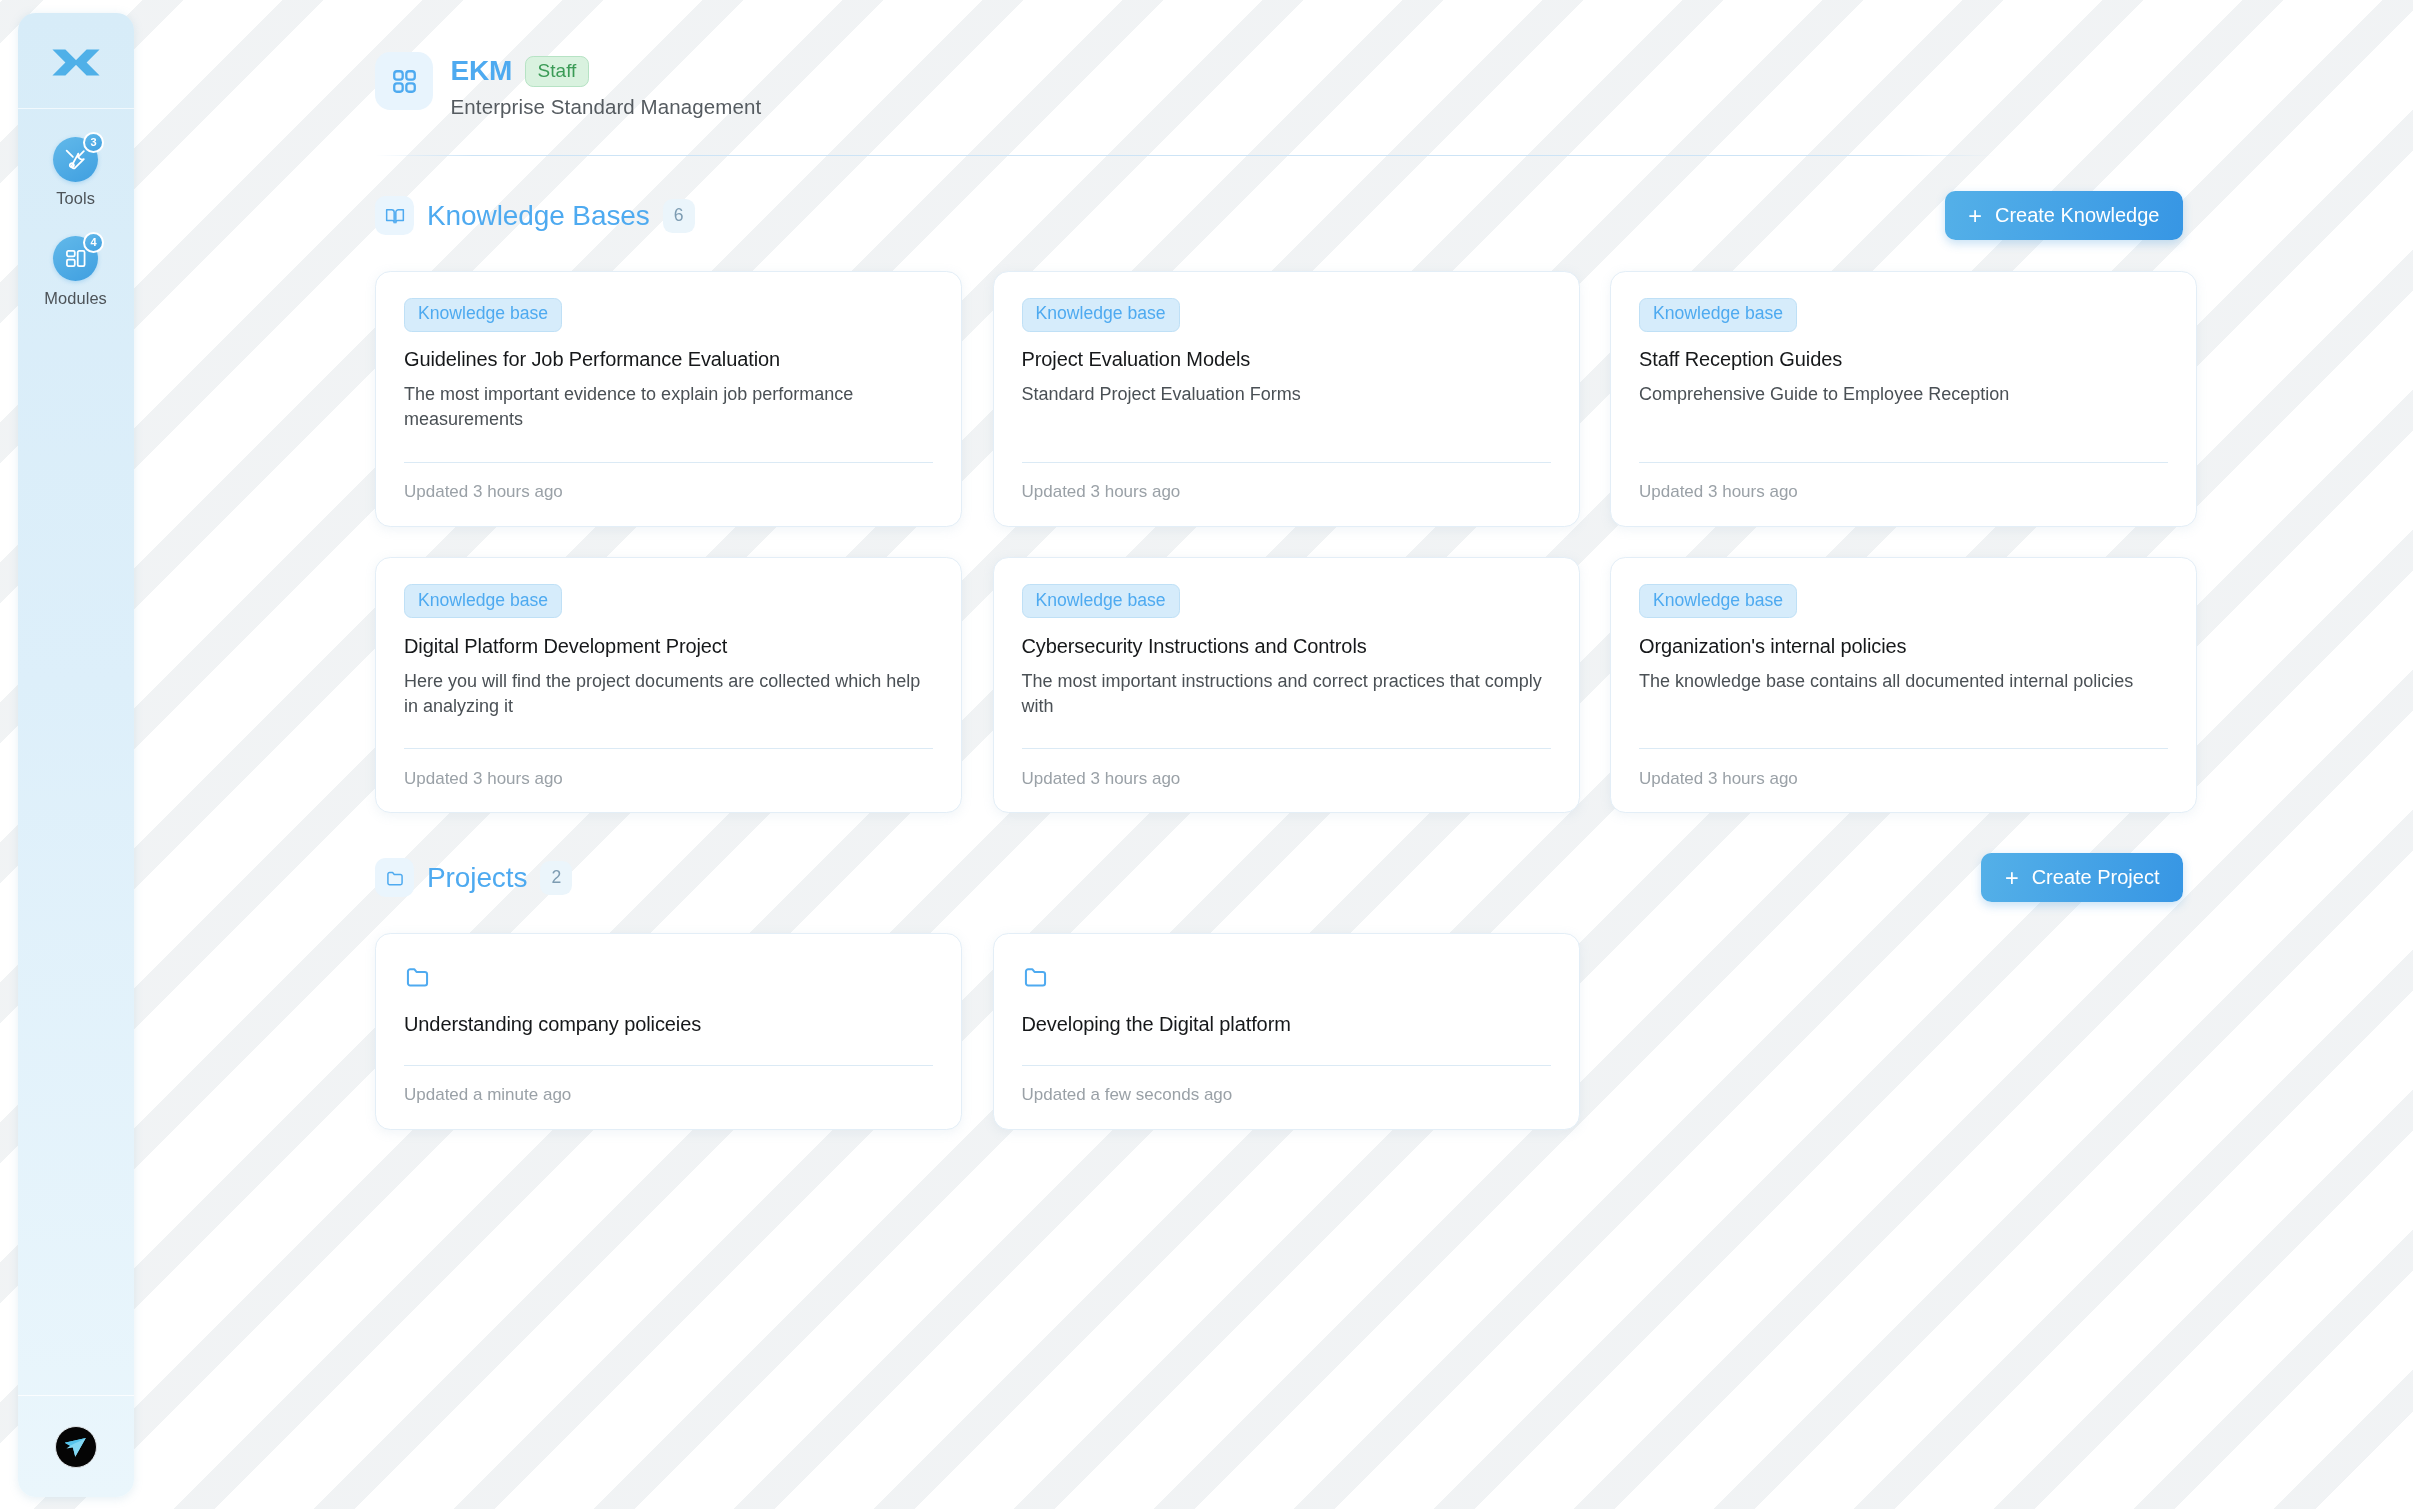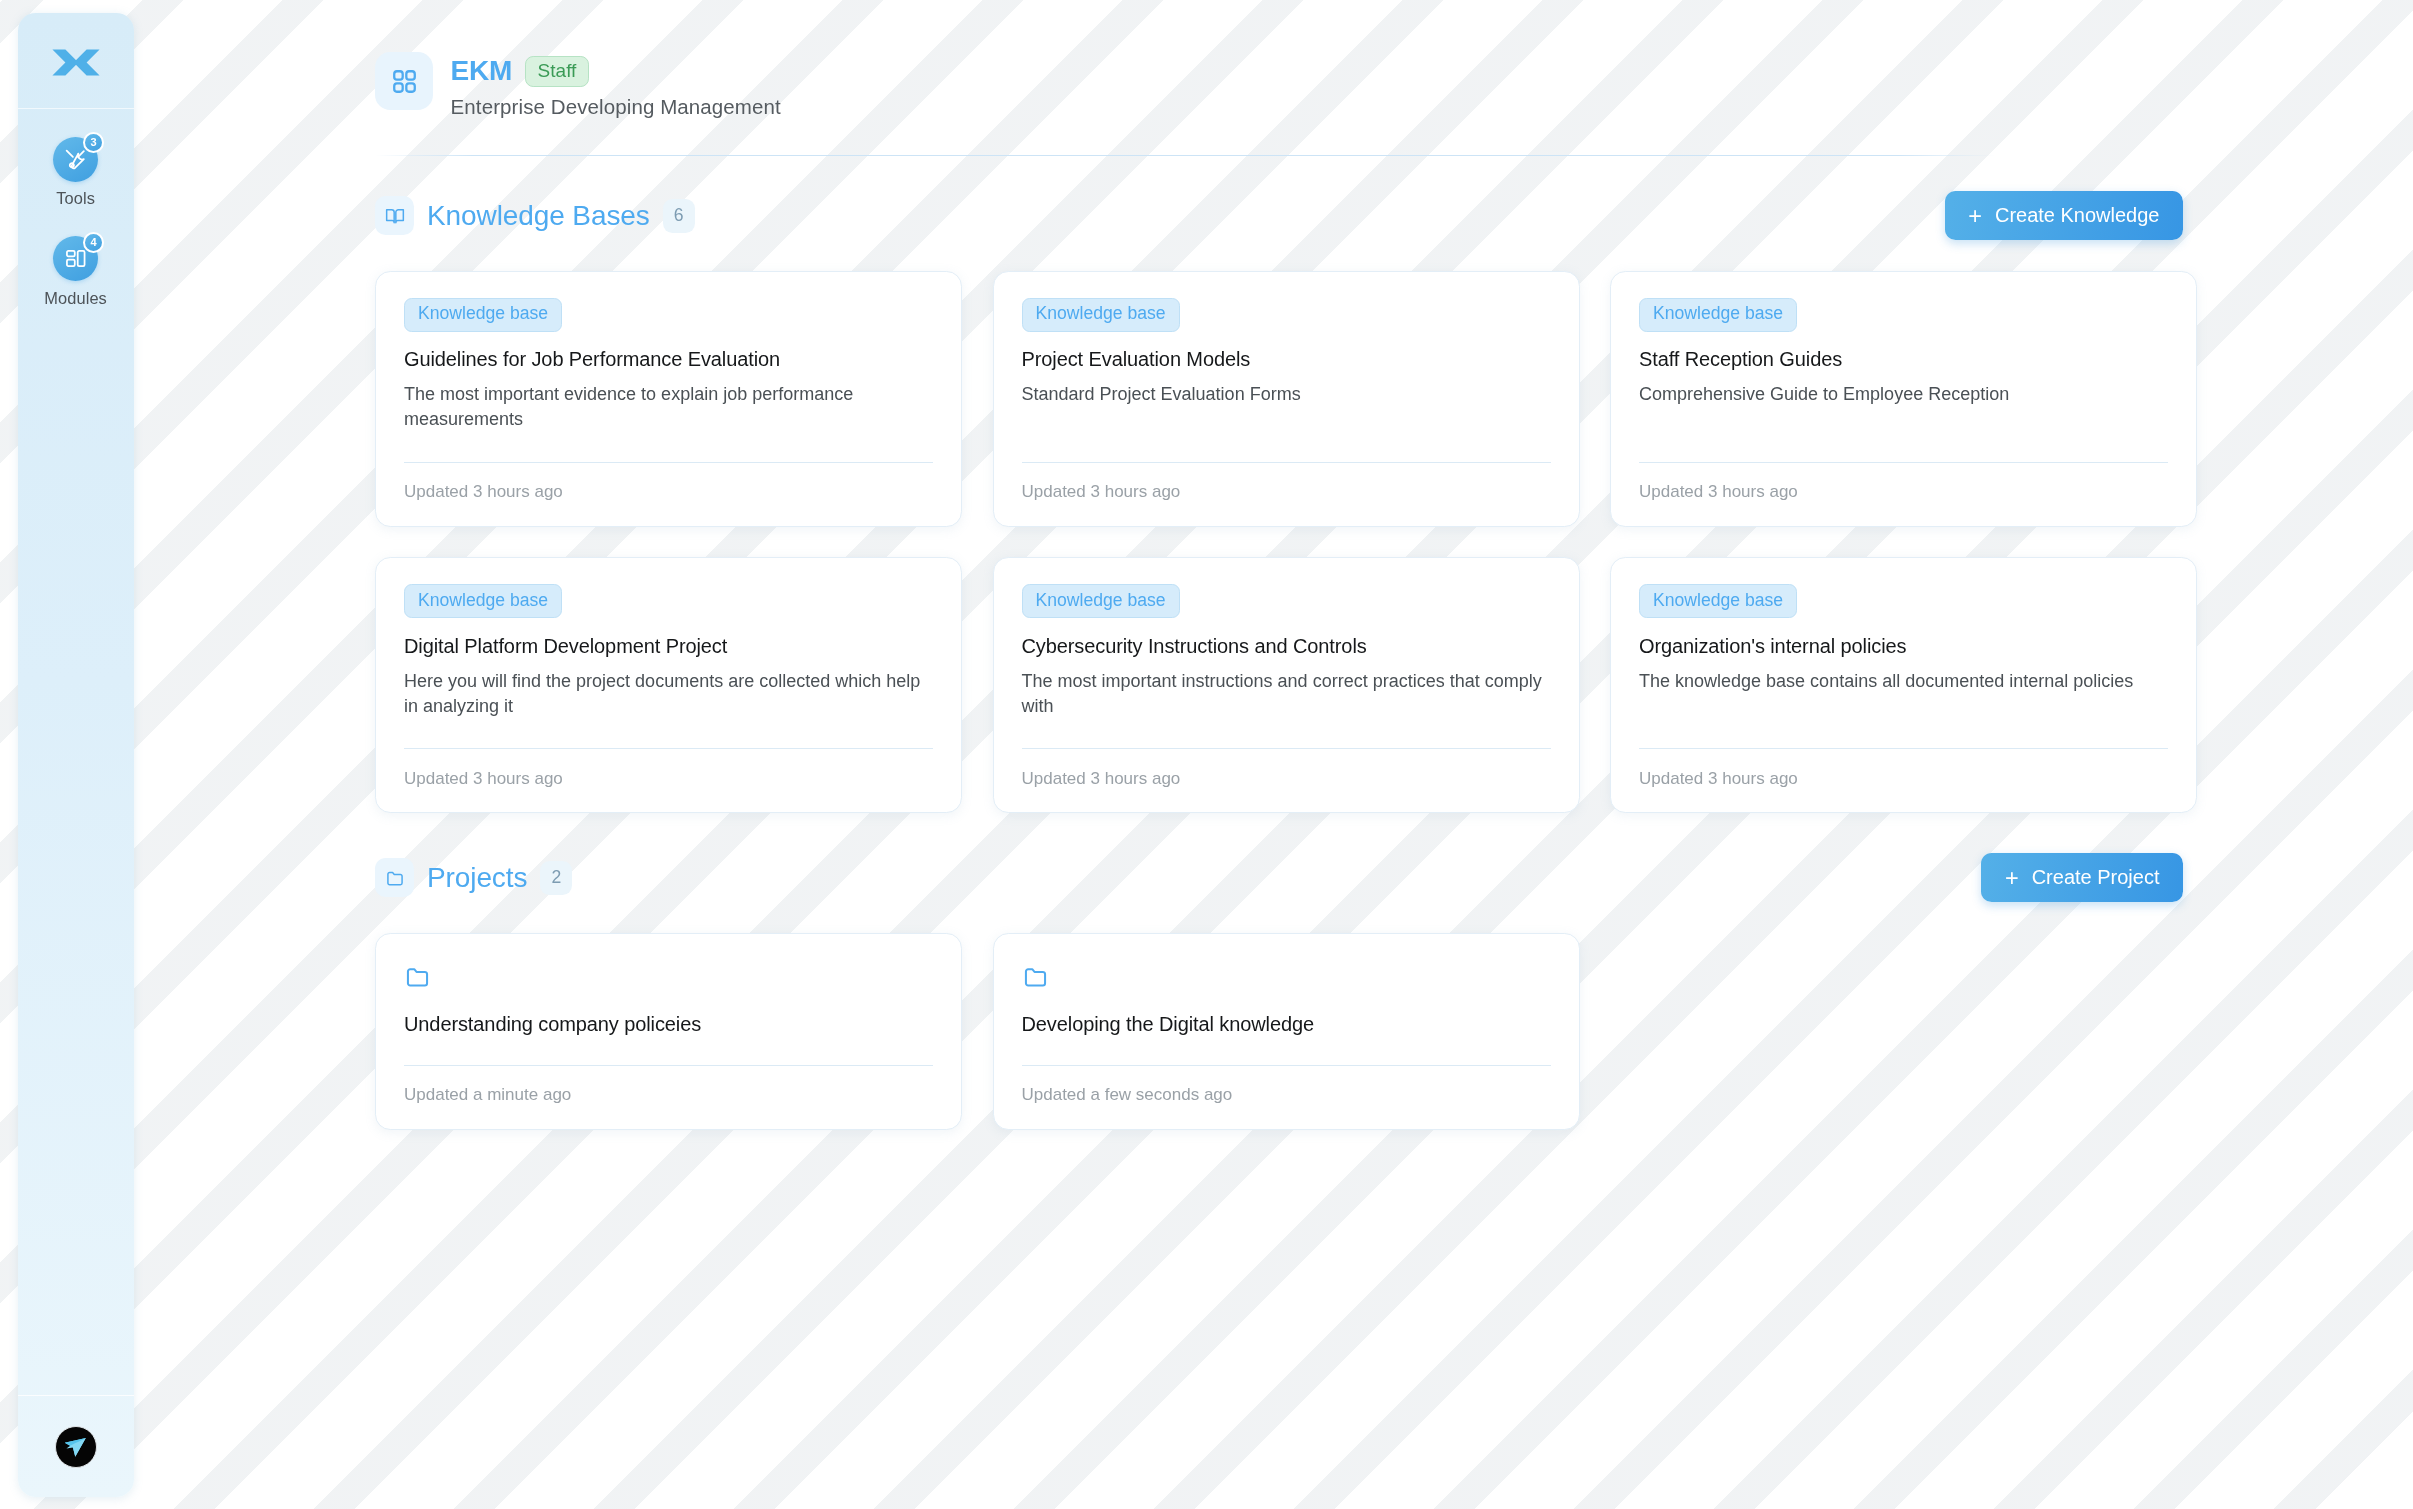--- a/index.html
+++ b/index.html
@@ -434,21 +434,21 @@
           <rect x="13.5" y="3.5" width="7" height="7" rx="2.2"></rect>
           <rect x="3.5" y="13.5" width="7" height="7" rx="2.2"></rect>
           <rect x="13.5" y="13.5" width="7" height="7" rx="2.2"></rect>
         </svg>
       </div>
       <div class="app-header-text">
         <div class="app-title-row">
           <span class="app-title">EKM</span>
           <span class="live-badge">Staff</span>
         </div>
-        <div class="app-subtitle">Enterprise Developing Management</div>
+        <div class="app-subtitle">Enterprise Standard Management</div>
       </div>
     </div>
 
     <div class="header-rule"></div>
 
     <section class="section">
 
       <div class="section-head">
         <div class="section-title-group">
           <span class="section-icon">
@@ -549,21 +549,21 @@
           <div class="card-rule"></div>
           <div class="card-updated">Updated a minute ago</div>
         </div>
 
         <div class="card proj-card">
           <span class="proj-folder-icon">
             <svg width="27" height="27" viewBox="0 0 24 24" fill="none" stroke="#4eaaf0" stroke-width="1.8" stroke-linecap="round" stroke-linejoin="round">
               <path d="M3.5 7.5a2 2 0 0 1 2-2h3.6l2 2.4h7.4a2 2 0 0 1 2 2v8.1a2 2 0 0 1-2 2H5.5a2 2 0 0 1-2-2z"></path>
             </svg>
           </span>
-          <div class="card-title">Developing the Digital knowledge</div>
+          <div class="card-title">Developing the Digital platform</div>
           <div class="card-rule"></div>
           <div class="card-updated">Updated a few seconds ago</div>
         </div>
 
       </div>
     </section>
 
   </main>
 </div>
 

